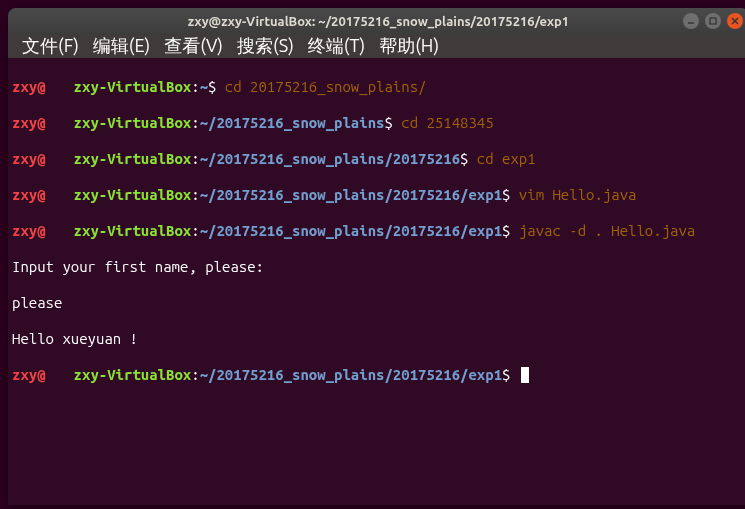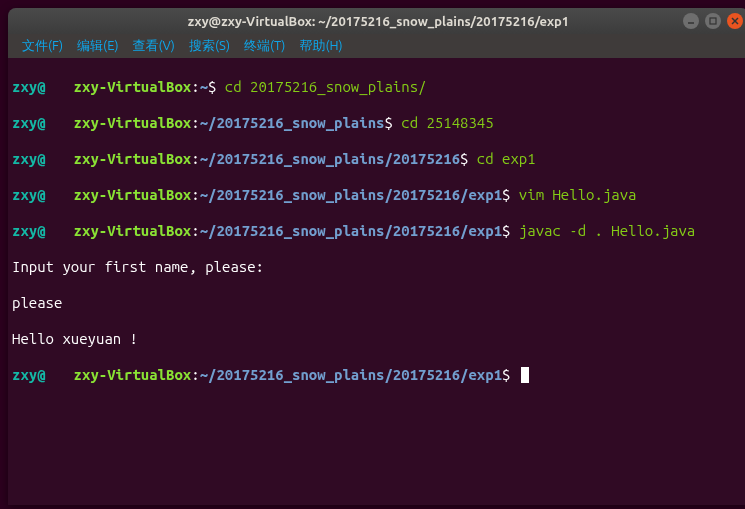--- a/index.html
+++ b/index.html
@@ -63,38 +63,38 @@
     .btn-close { background: #e95420; }
     .menubar {
       height: 24px;
       background: #3f3b3a;
       display: flex;
       align-items: center;
       padding: 0 8px;
       gap: 2px;
     }
     .menu-item {
-      color: #0ea5e9;
-      font-size: 13px;
+      color: #ffffff;
+      font-size: 18px;
       padding: 2px 6px;
       cursor: pointer;
     }
     .terminal {
       padding: 2px 4px;
       font-family: "Ubuntu Mono", "DejaVu Sans Mono", monospace;
       font-size: 15px;
       line-height: 18px;
       color: #ffffff;
       white-space: pre;
     }
-    .user { color: #14b8a6; font-weight: bold; }
+    .user { color: #ef4444; font-weight: bold; }
     .host { color: #8ae234; font-weight: bold; margin-left: 28px; }
     .path { color: #729fcf; font-weight: bold; }
     .dollar { color: #ffffff; }
-    .cmd { color: #84cc16; }
+    .cmd { color: #a16207; }
     .output { color: #ffffff; }
     .cursor {
       display: inline-block;
       width: 8px;
       height: 16px;
       background: #ffffff;
       vertical-align: text-bottom;
       margin-left: 2px;
     }
   </style>

